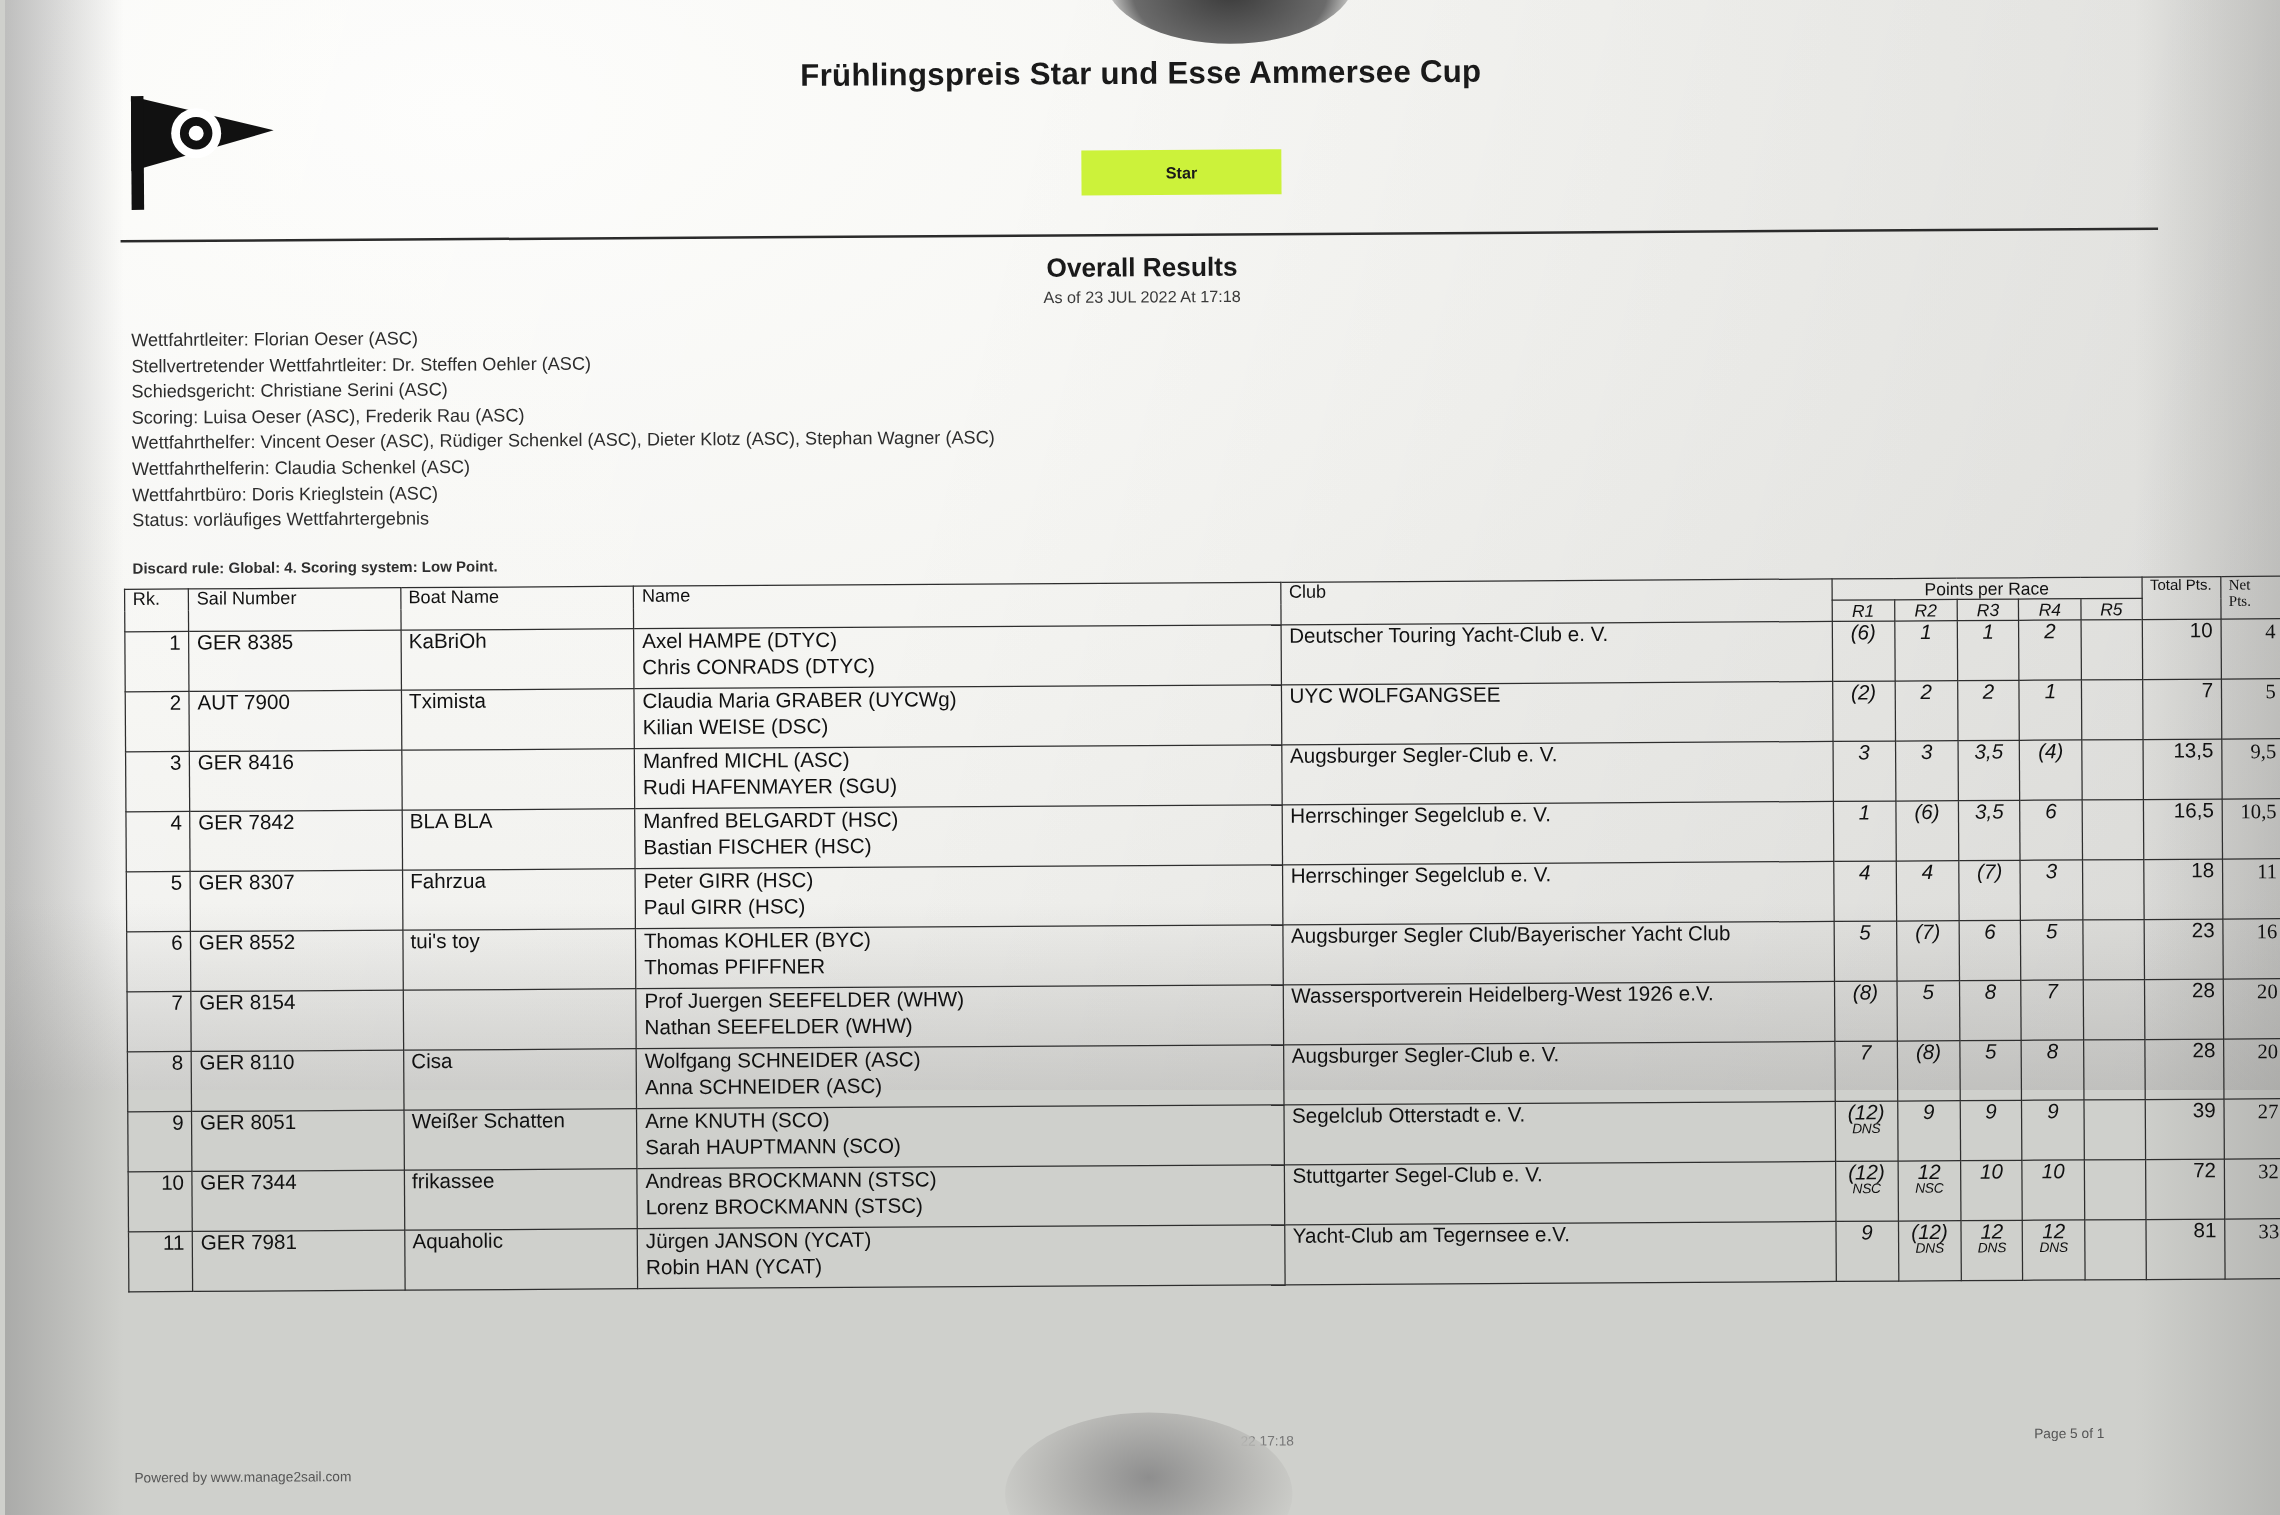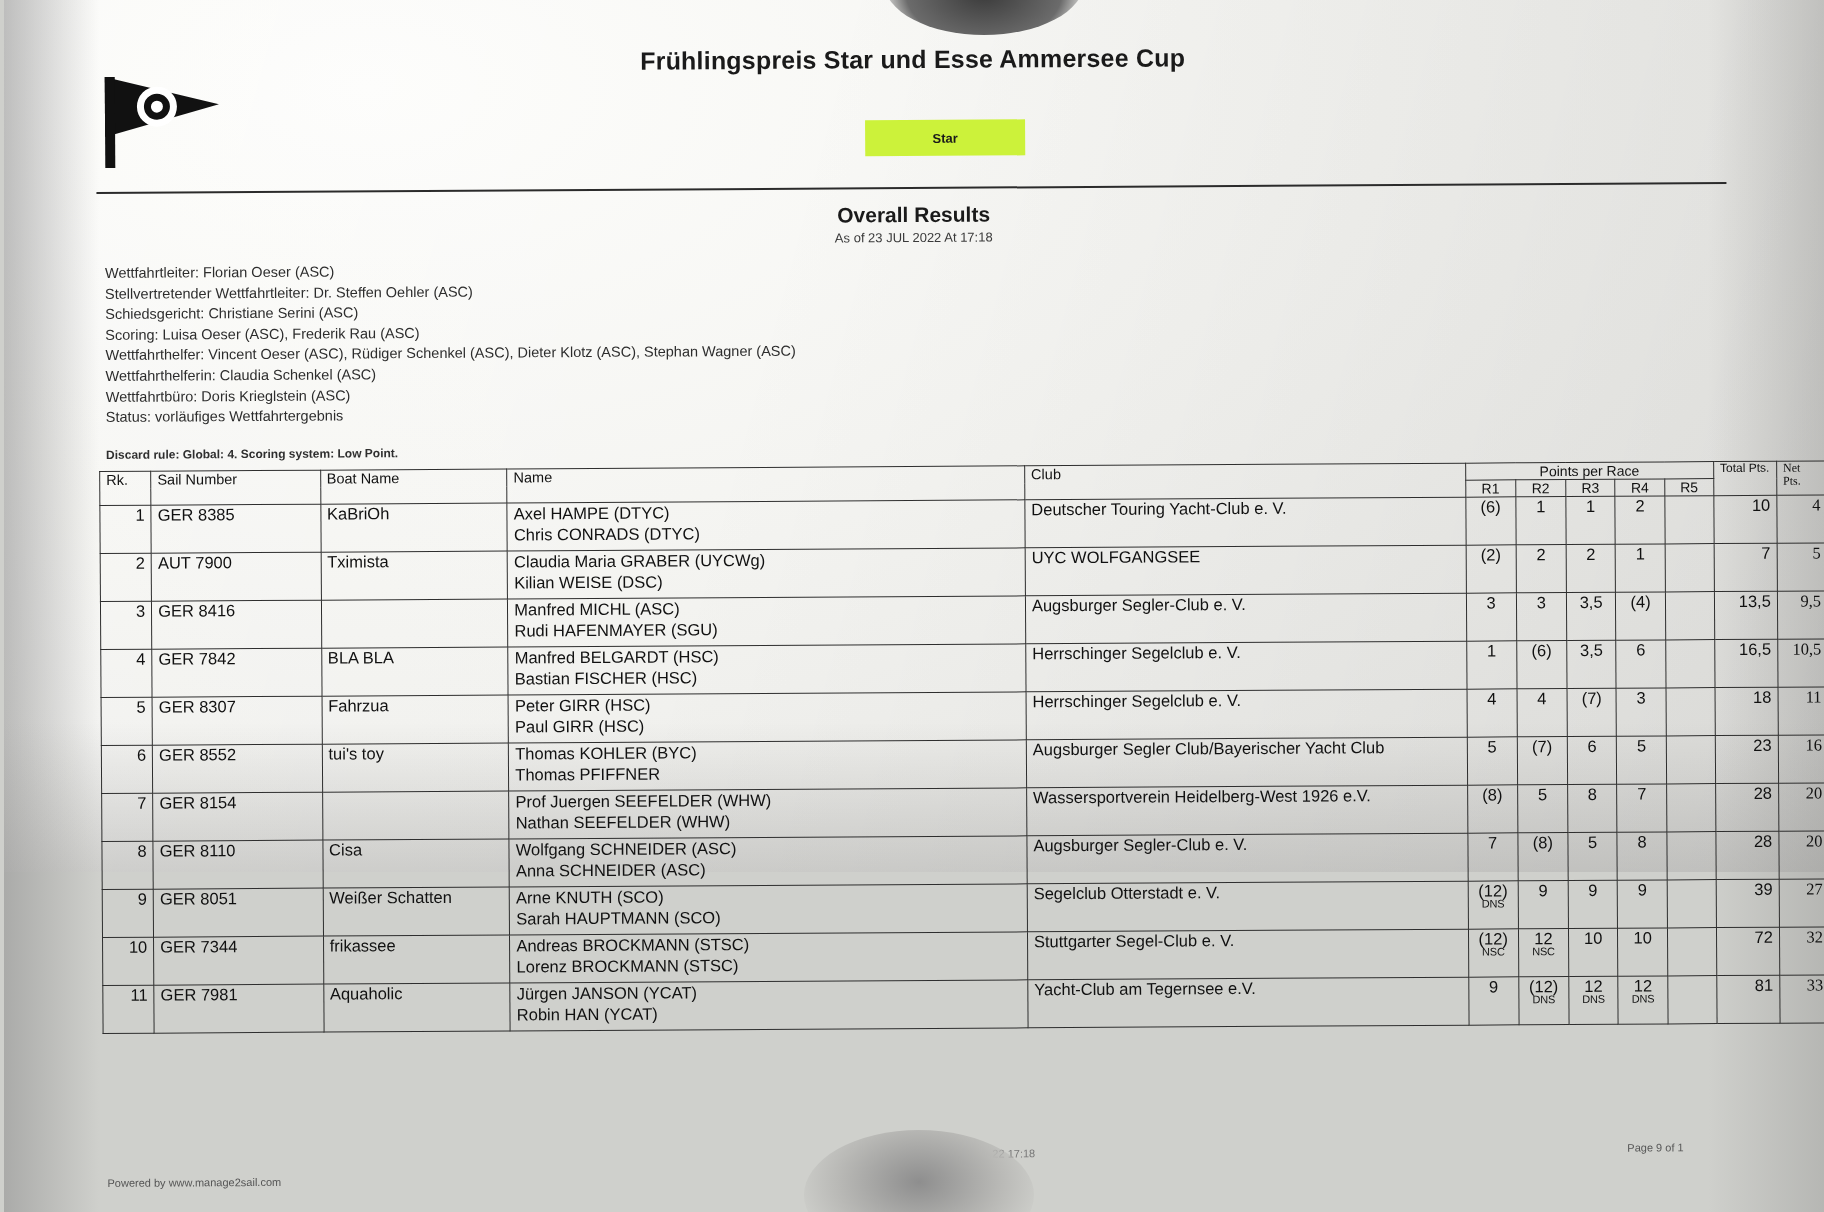--- a/index.html
+++ b/index.html
@@ -99,21 +99,21 @@
     vertical-align:top;
     font-weight:normal;
     background:transparent;
   }
   th.hd{font-size:14.5px;font-weight:bold;text-align:left;vertical-align:top;padding-top:5px;}
   .c-rk{width:40px;text-align:right;font-weight:bold;padding-right:7px;}
   .c-sail{width:168px;}
   .c-boat{width:185px;}
   .c-name{width:548px;}
   .c-club{width:460px;}
-  .c-r{width:38px;text-align:center;}
+  .c-r{width:38px;text-align:center;font-style:italic;}
   .c-tot{width:52px;text-align:right;}
   .c-net{width:38px;text-align:right;font-weight:bold;font-family:Liberation Serif, serif;}
   .ppr{
     text-align:center;font-size:14px;font-weight:bold;padding:2px 0 2px 0;
   }
   .rhd{font-size:14px;font-weight:bold;text-align:center;padding:1px 0;}
   .thd{font-size:12px;font-weight:bold;text-align:left;line-height:13px;padding:1px 2px;}
   tr.row td{height:47px;}
   .nm2{display:block;line-height:21px;}
   .sub{display:block;font-size:11px;letter-spacing:-0.2px;line-height:11px;margin-top:-2px;}
@@ -387,17 +387,17 @@
         <td class="c-r"><span>12</span><span class="sub">DNS</span></td>
         <td class="c-r"><span></span></td>
         <td class="c-tot">81</td>
         <td class="c-net">33</td>
       </tr>
     </tbody>
       </table>
 
     <div class="footer-left">Powered by www.manage2sail.com</div>
     <div class="footer-mid">22 17:18</div>
-    <div class="footer-right">Page 9 of 1</div>
+    <div class="footer-right">Page 5 of 1</div>
   </div>
 
   <div class="blob-bottom"></div>
 </div>
 
 </body></html>

